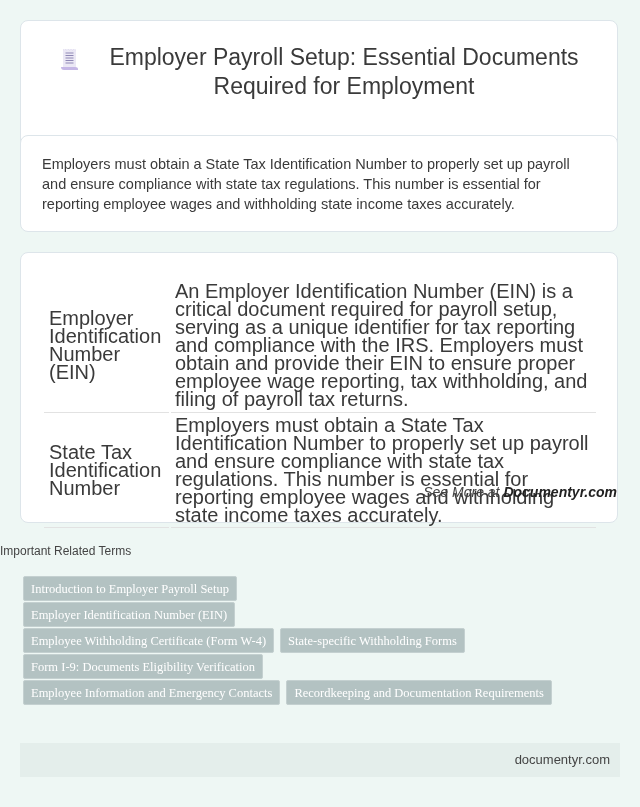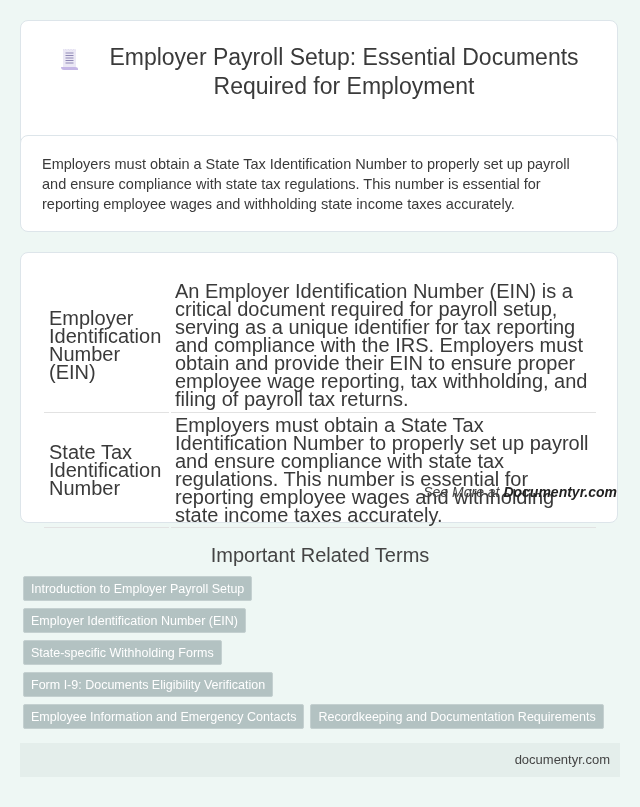--- a/index.html
+++ b/index.html
@@ -27,23 +27,23 @@
     table {
       position: absolute; left: 21px; top: 25px; width: 556px;
       border-collapse: separate; border-spacing: 2px 0;
     }
     td { font-size: 20px; line-height: 18px; color: #3a3a3a; vertical-align: middle; border-bottom: 1px solid #e2e2e2; }
     td.term { width: 118px; padding: 10px 2px 10px 5px; }
     td.desc { padding: 3px 2px 3px 4px; }
     tr.r1 td.desc { padding-top: 4px; padding-bottom: 4px; }
     .see-more { position: absolute; left: 0; right: 0; top: 231px; text-align: right; font-size: 14px; font-style: italic; color: #444; }
     .see-more b { color: #222; }
-    .related-title { position: absolute; left: 0; width: 640px; top: 544px; text-align: center; font-size: 20px; color: #444; }
+    .related-title { position: absolute; left: 0; width: 640px; top: 544px; text-align: left; font-size: 12px; color: #444; }
     .tags { position: absolute; left: 23px; width: 590px; top: 576px; }
-    .tag-row { display: flex; margin-bottom: 7px; }
+    .tag-row { display: flex; margin-bottom: 1px; font-family: Liberation Serif, serif; }
     .tag {
       background: #b3c2c2; color: #fff; font-size: 12.5px; height: 25px; line-height: 25px;
       padding: 0 7px; margin-right: 6px; border-radius: 2px; white-space: nowrap;
       border: 1px solid #c4d0d0; box-sizing: border-box;
     }
     .footer {
       position: absolute; left: 20px; width: 600px; top: 743px; height: 34px;
       background: #e4eeeb;
     }
     .footer span { position: absolute; right: 10px; top: 9px; font-size: 13px; color: #444; }
@@ -92,20 +92,21 @@
 <div class="related-title">Important Related Terms</div>
 
 <div class="tags">
   <div class="tag-row">
     <span class="tag">Introduction to Employer Payroll Setup</span>
   </div>
   <div class="tag-row">
     <span class="tag">Employer Identification Number (EIN)</span>
   </div>
   <div class="tag-row">
+    <span class="tag">Employee Withholding Certificate (Form W-4)</span>
     <span class="tag">State-specific Withholding Forms</span>
   </div>
   <div class="tag-row">
     <span class="tag">Form I-9: Documents Eligibility Verification</span>
   </div>
   <div class="tag-row">
     <span class="tag">Employee Information and Emergency Contacts</span>
     <span class="tag">Recordkeeping and Documentation Requirements</span>
   </div>
 </div>

